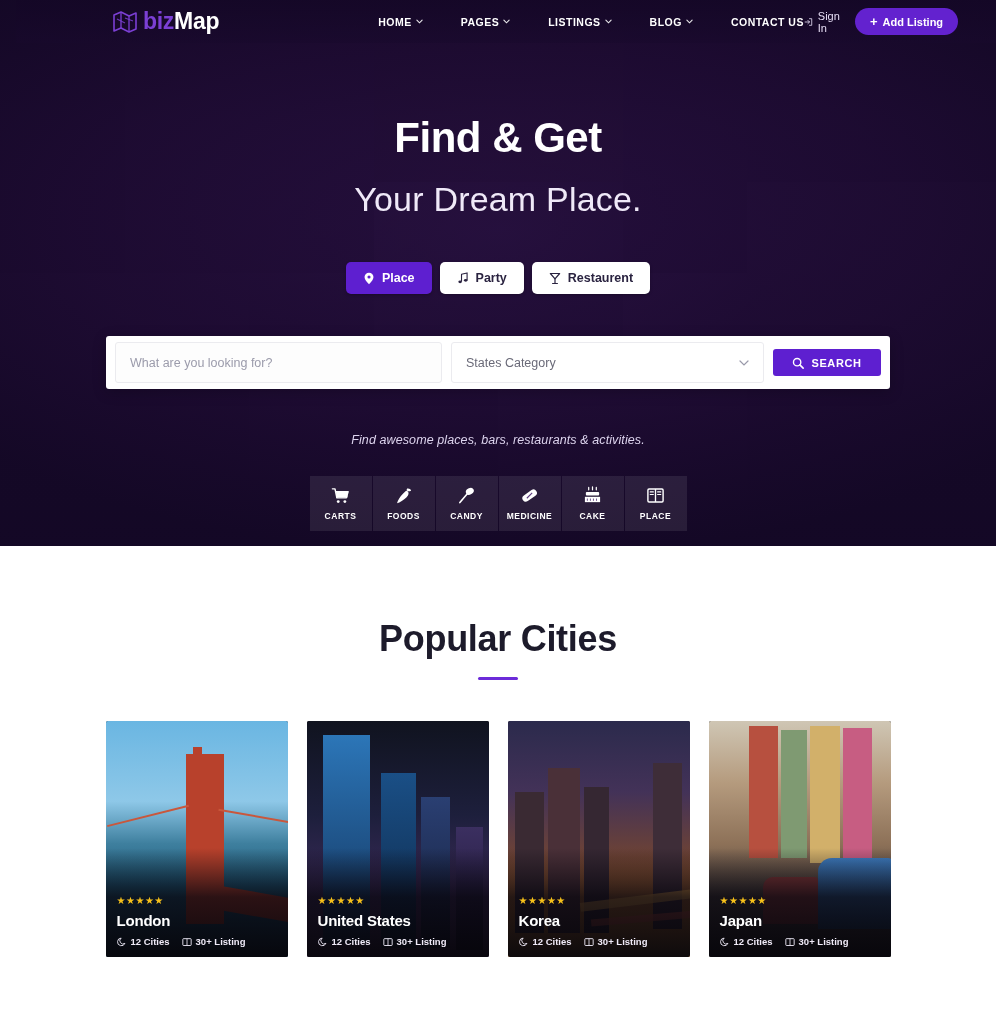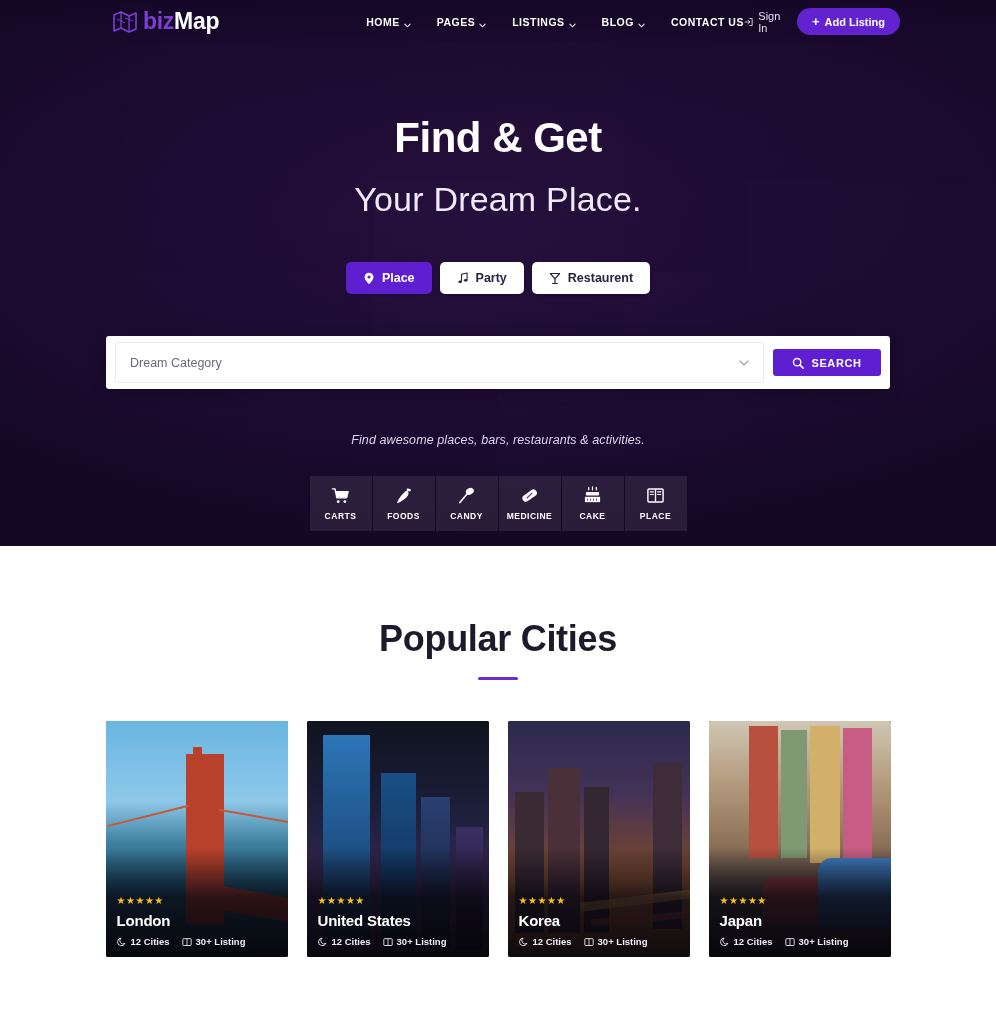--- a/index.html
+++ b/index.html
@@ -47,22 +47,22 @@
   }
   .logo { display:flex; align-items:center; margin-left:96px; gap:5px; }
   .logo-mark { width:26px; height:24px; display:block; }
   .logo-text { font-size:23px; font-weight:700; letter-spacing:-0.3px; }
   .logo-biz { color:#7b3fd4; }
   .logo-map { color:#ffffff; }
 
   .nav-links { display:flex; align-items:center; gap:26px; margin-left:147px; }
   .nav-link {
     color:#fff; font-size:10.5px; font-weight:700; letter-spacing:0.5px;
-    display:flex; align-items:flex-end; gap:4px; cursor:pointer;
-    text-transform:uppercase; white-space:nowrap;
+    display:flex; align-items:center; gap:4px; cursor:pointer;
+    text-transform:uppercase; white-space:nowrap;margin-left:12px;
   }
   .caret { width:7px; height:5px; display:block; opacity:.9; }
   .nav-right { display:flex; align-items:center; gap:12px; margin-left:auto; margin-right:96px; }
   .signin { display:flex; align-items:center; gap:5px; color:#e6ddf5; font-size:11px; cursor:pointer; }
   .signin svg { width:12px; height:12px; }
   .add-listing {
     display:flex; align-items:center; gap:5px;
     background:#6322cf; color:#fff;
     font-size:11px; font-weight:700;
     padding:7px 15px; border-radius:16px;
@@ -291,22 +291,25 @@
       <button class="tab">
         <svg viewBox="0 0 12 14">
           <path d="M1 1.6 H11 L6 7.4 Z" fill="none" stroke="#2a2340" stroke-width="1.3" stroke-linejoin="round"></path>
           <path d="M6 7.4 V12.2 M3.4 12.4 H8.6" fill="none" stroke="#2a2340" stroke-width="1.3" stroke-linecap="round"></path>
         </svg>
         <span>Restaurent</span>
       </button>
     </div>
 
     <div class="searchbar">
+      <div class="s-field">
+        <input type="text" placeholder="What are you looking for?" style="">
+      </div>
       <div class="s-select">
-        <span>Dream Category</span>
+        <span>States Category</span>
         <svg style="width:10px;height:6px" viewBox="0 0 10 6">
           <path d="M1 1 L5 5 L9 1" fill="none" stroke="#9a9aaa" stroke-width="1.2" stroke-linecap="round"></path>
         </svg>
       </div>
       <button class="s-btn">
         <svg viewBox="0 0 14 14">
           <circle cx="6" cy="6" r="4.3" fill="none" stroke="#fff" stroke-width="1.6"></circle>
           <path d="M9.2 9.2 L13 13" stroke="#fff" stroke-width="1.8" stroke-linecap="round"></path>
         </svg>
         <span>SEARCH</span>

